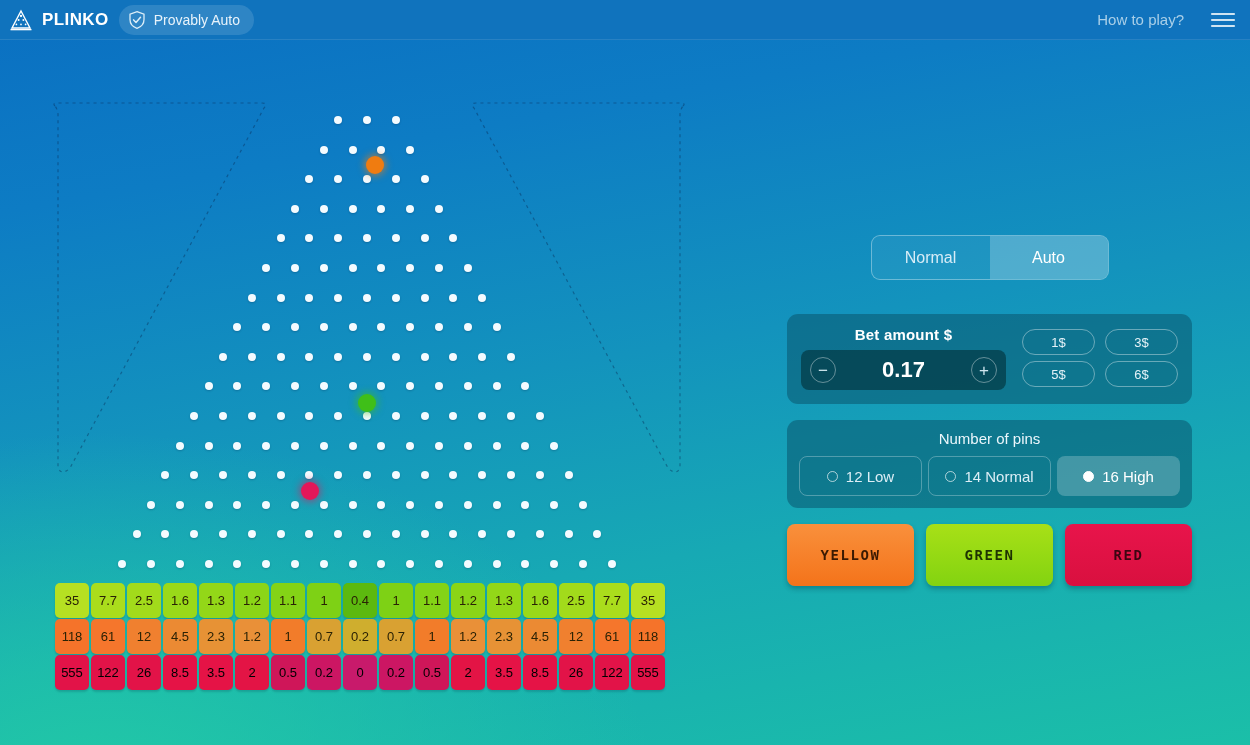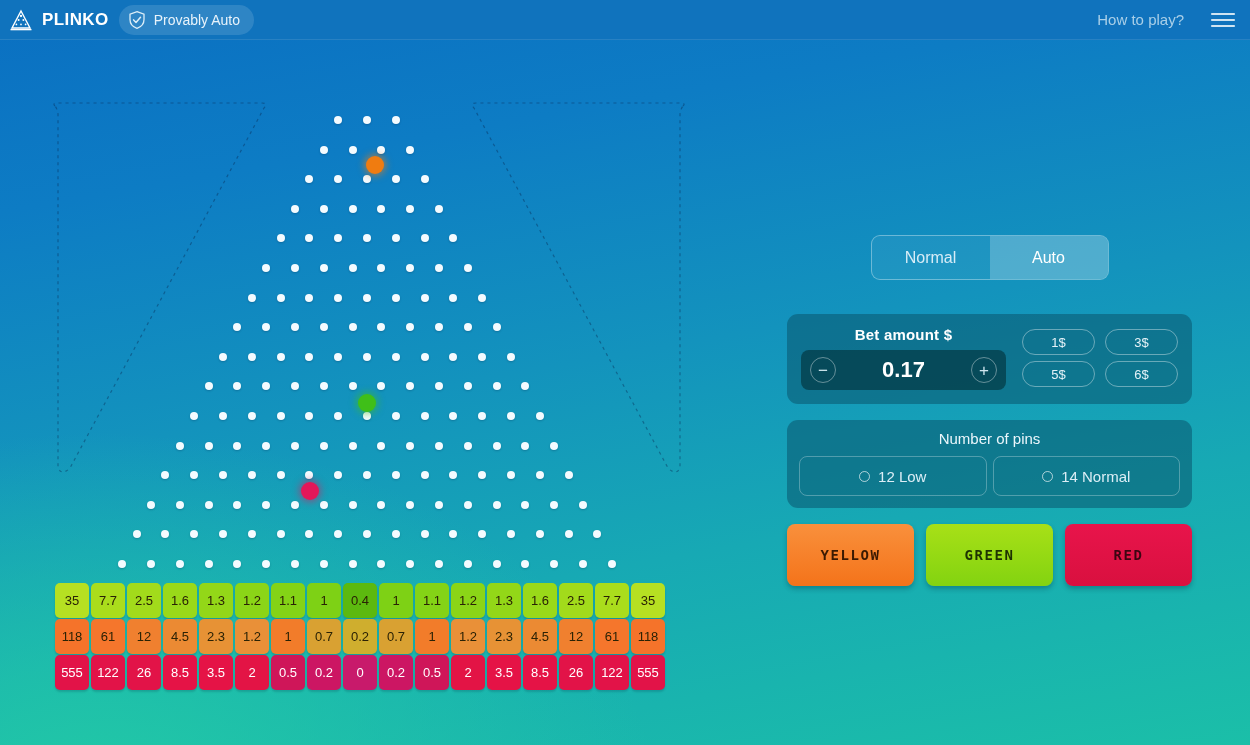--- a/index.html
+++ b/index.html
@@ -63,21 +63,21 @@
     position:absolute; left:55px; top:583px;
     display:flex; flex-direction:column; gap:1px;
   }
   .mult-row { display:flex; gap:2px; }
   .mult-cell {
     width:34px; height:35px; border-radius:5px;
     display:flex; align-items:center; justify-content:center;
     font-size:13px; color:#2a2205; font-weight:normal;
     box-shadow:0 2px 2px rgba(0,40,60,.18);
   }
-  .mult-row.red .mult-cell { color:#ffffff; }
+  .mult-row.red .mult-cell { color:#000000; }
 
   
   #panel { position:absolute; left:787px; top:235px; width:405px; }
 
   #mode-toggle {
     width:238px; height:45px; margin:0 auto 34px auto;
     display:flex; border:1px solid rgba(255,255,255,.35);
     border-radius:9px; overflow:hidden;
     background:rgba(255,255,255,.05);
   }
@@ -468,20 +468,24 @@
     <div id="pins-title">Number of pins</div>
     <div id="pins-options">
         <div class="pin-opt">
           <span class="radio"></span>
           <span>12 Low</span>
         </div>
         <div class="pin-opt">
           <span class="radio"></span>
           <span>14 Normal</span>
         </div>
+        <div class="pin-opt selected">
+          <span class="radio"></span>
+          <span>16 High</span>
+        </div>
       </div>
   </div>
 
   <div id="action-row">
     <button class="action-btn" id="btn-yellow">YELLOW</button>
     <button class="action-btn" id="btn-green">GREEN</button>
     <button class="action-btn" id="btn-red">RED</button>
   </div>
 </div>
 

